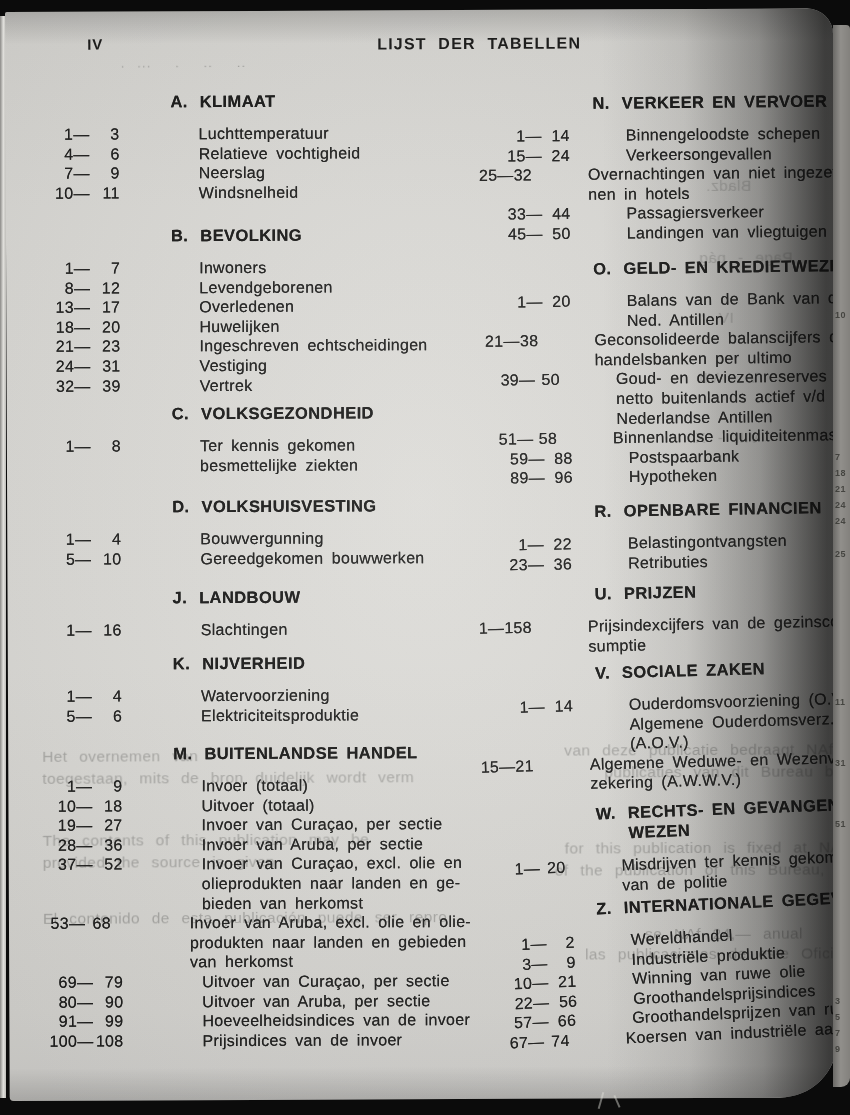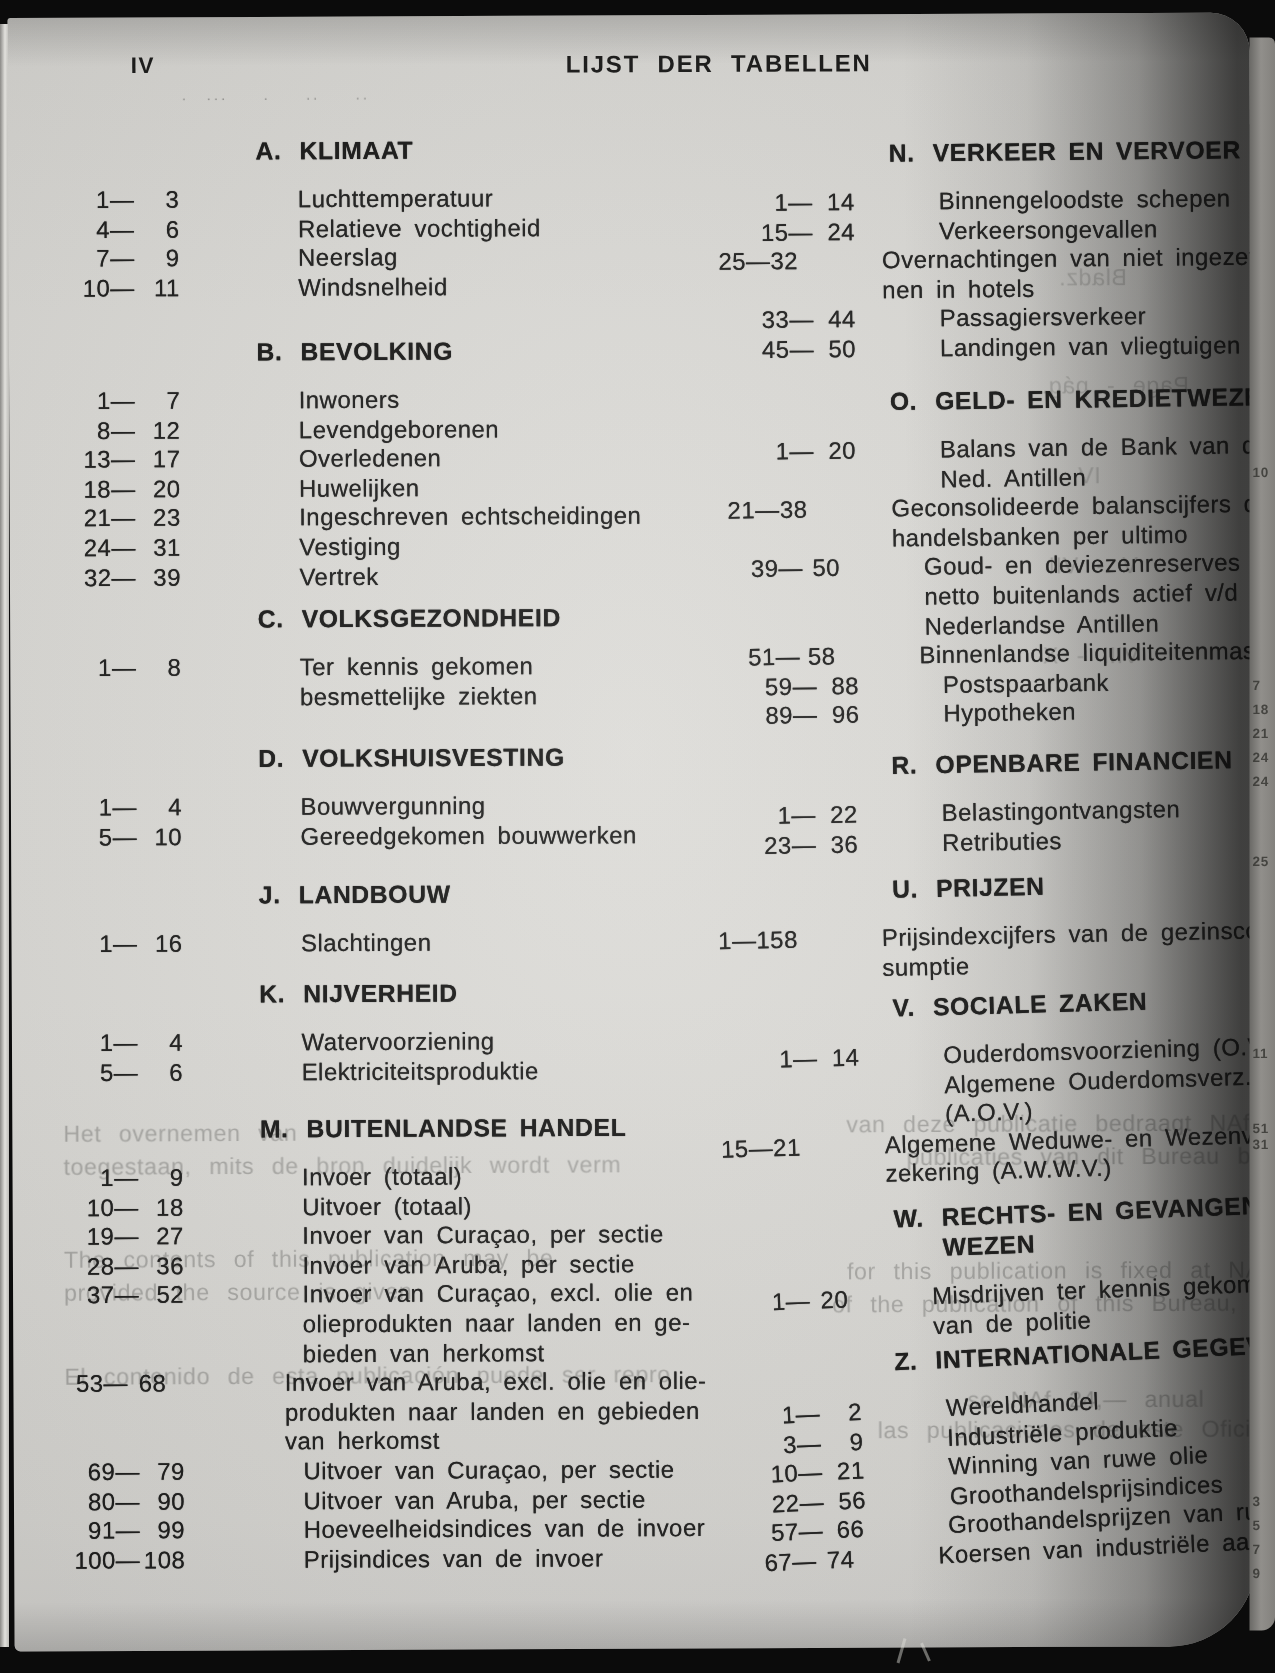--- a/index.html
+++ b/index.html
@@ -473,24 +473,24 @@
   <div id="shade"></div>
 </div>
 
 <div id="edge-strip">
   <div class="edge-num" style="top:285px">10</div>
   <div class="edge-num" style="top:427px">7</div>
   <div class="edge-num" style="top:443px">18</div>
   <div class="edge-num" style="top:459px">21</div>
   <div class="edge-num" style="top:475px">24</div>
   <div class="edge-num" style="top:491px">24</div>
-  <div class="edge-num" style="top:544px">25</div>
+  <div class="edge-num" style="top:524px">25</div>
   <div class="edge-num" style="top:672px">11</div>
   <div class="edge-num" style="top:733px">31</div>
-  <div class="edge-num" style="top:722px">51</div>
+  <div class="edge-num" style="top:794px">51</div>
   <div class="edge-num" style="top:971px">3</div>
   <div class="edge-num" style="top:987px">5</div>
   <div class="edge-num" style="top:1003px">7</div>
   <div class="edge-num" style="top:1019px">9</div>
 </div>
 
 <div class="scratch" id="scratch1"></div>
 <div class="scratch" id="scratch2"></div>
 
 </body></html>

